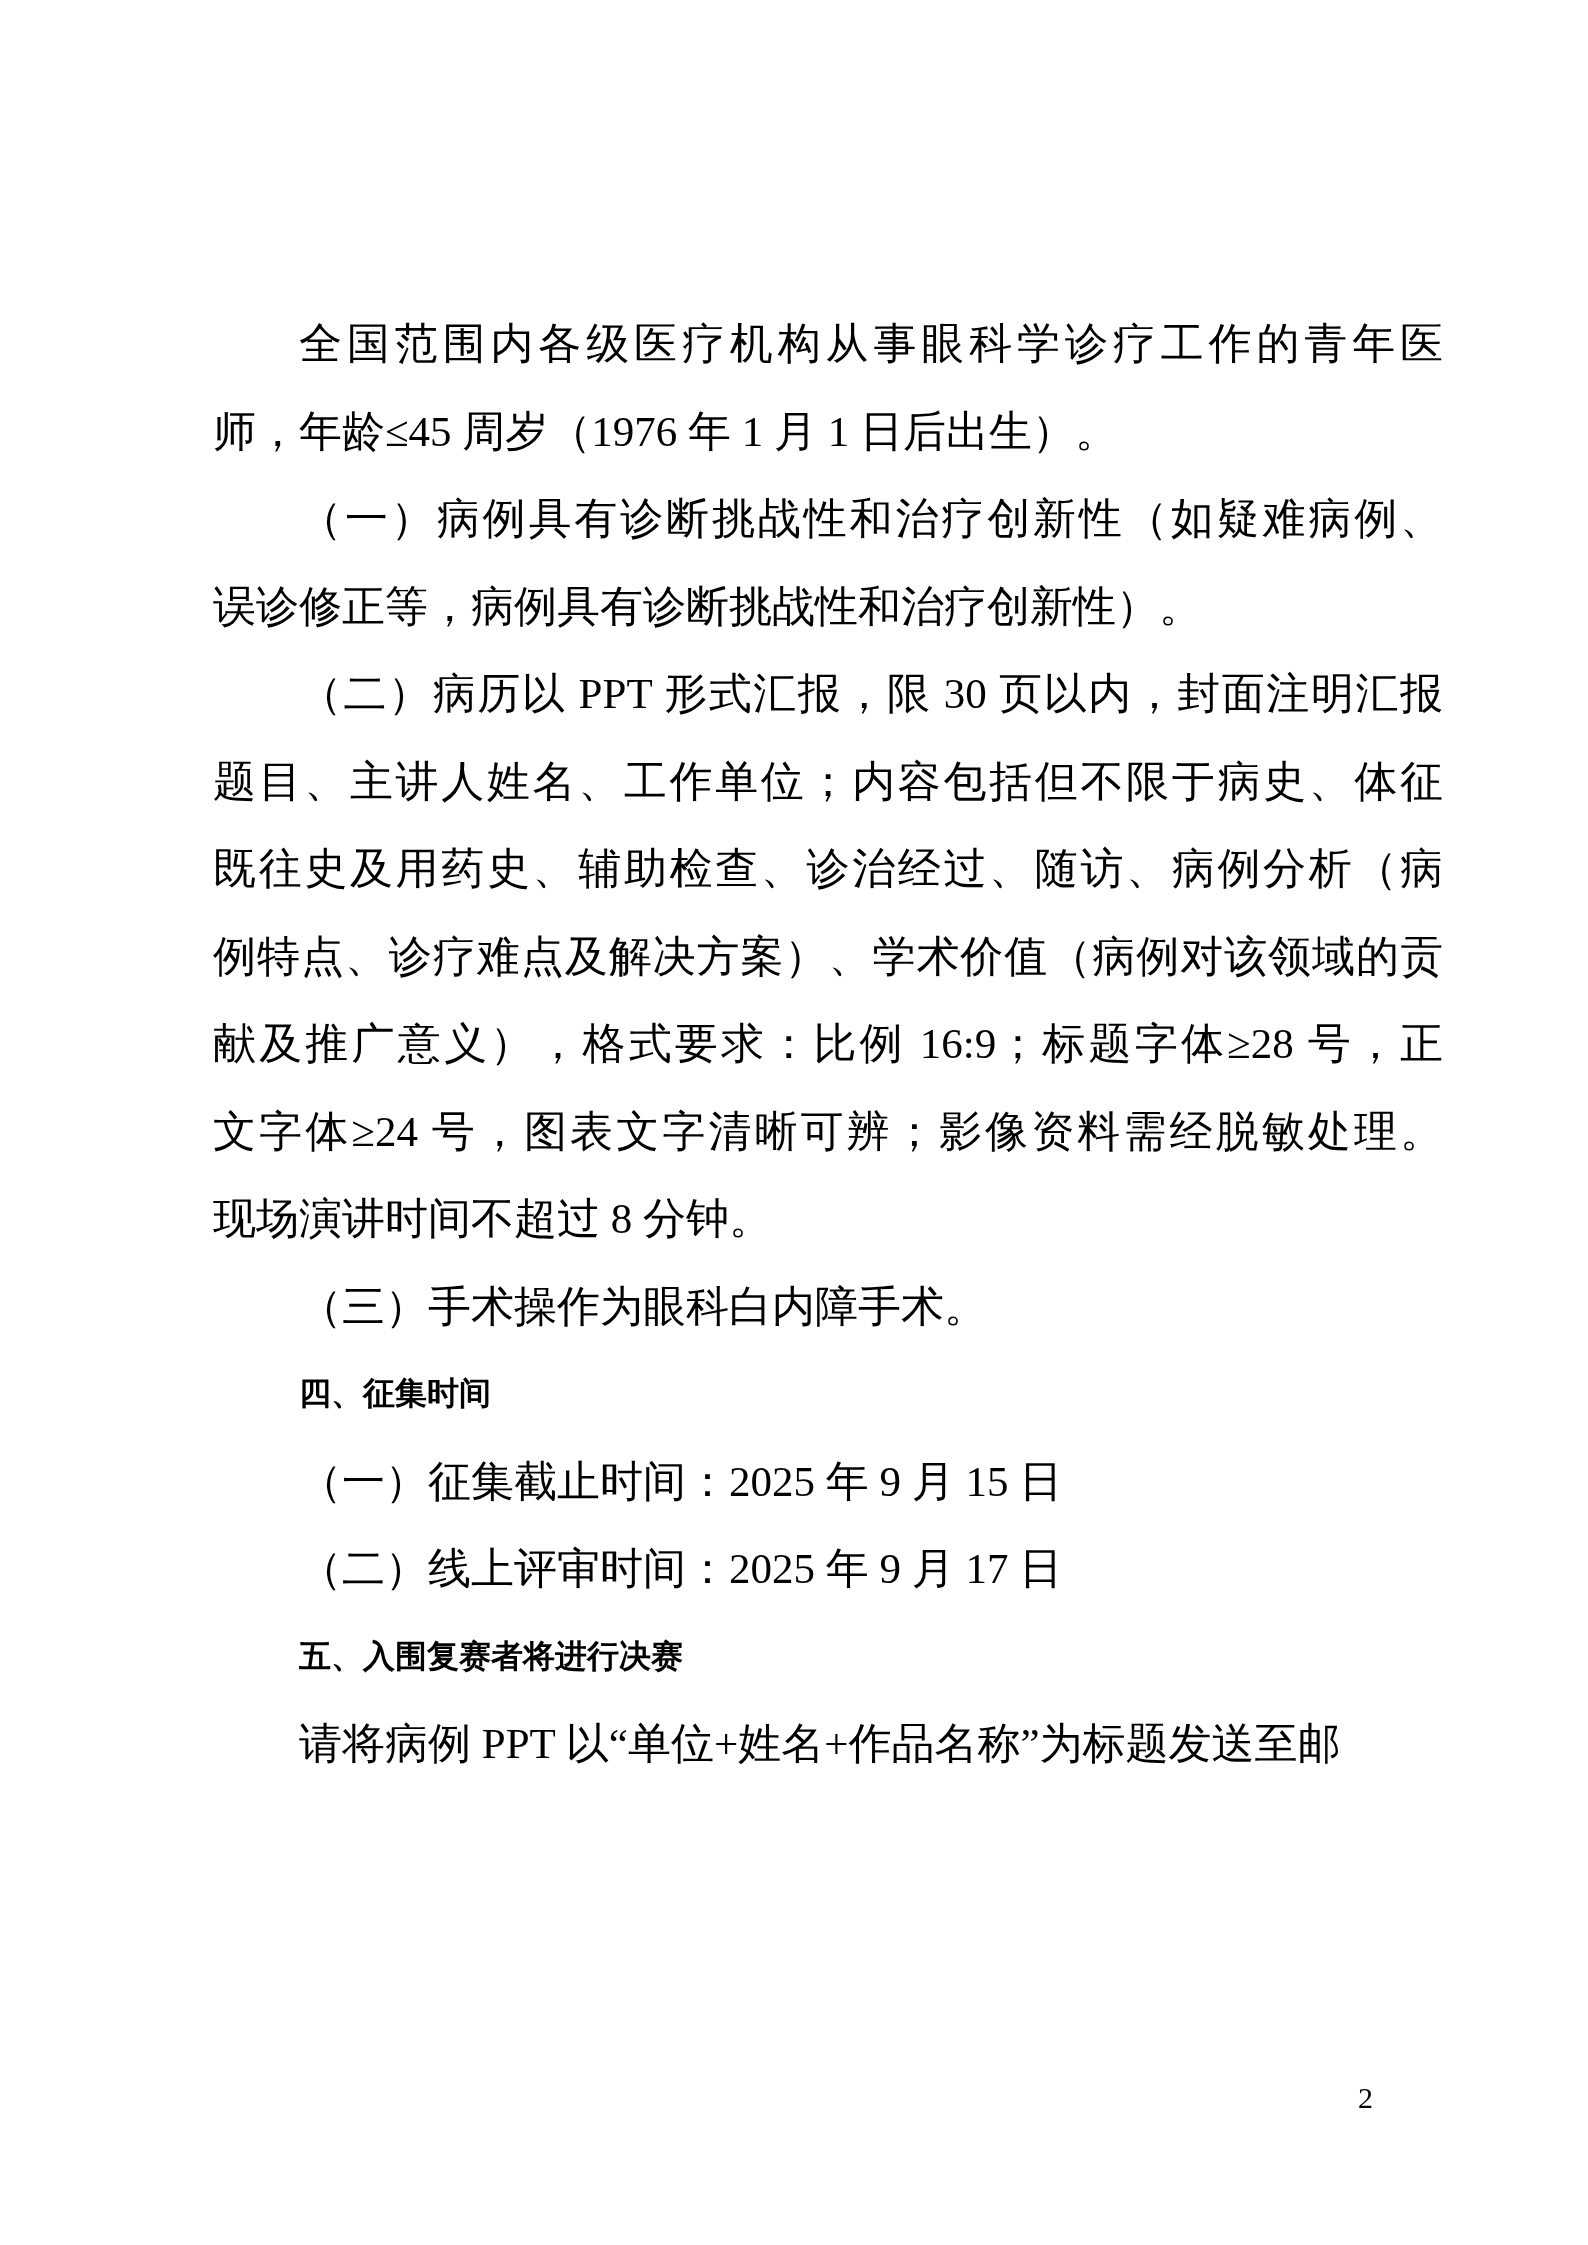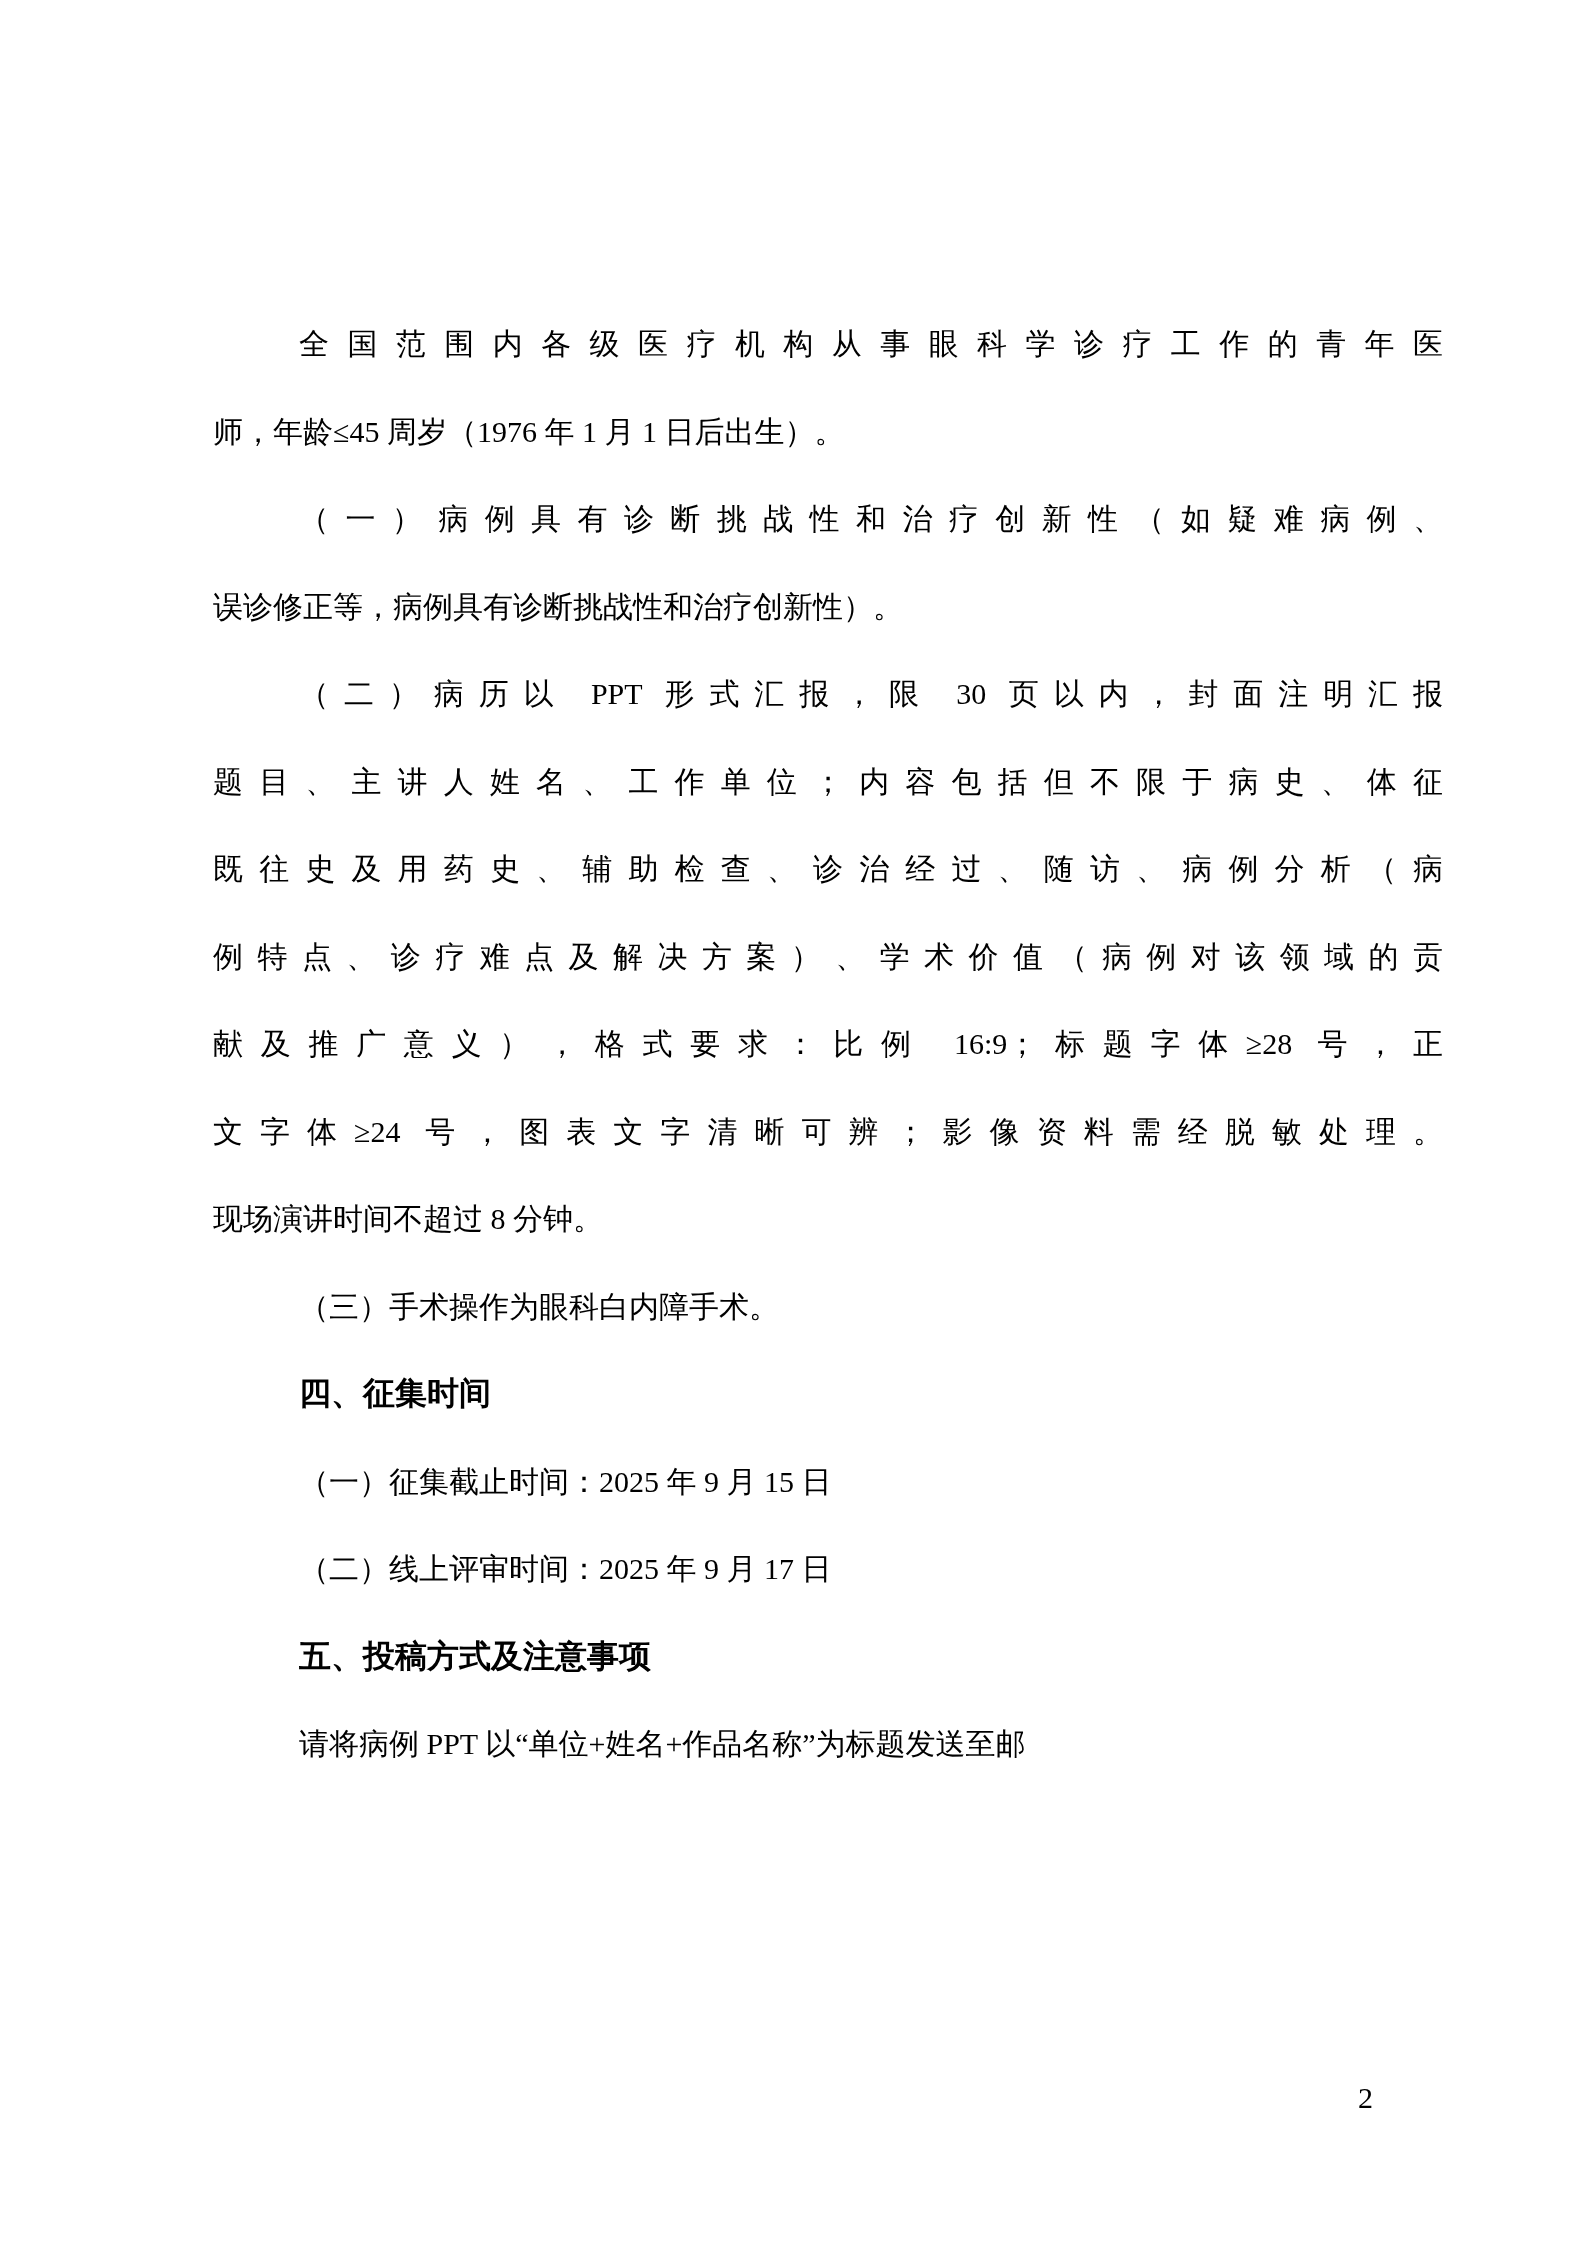--- a/index.html
+++ b/index.html
@@ -23,21 +23,21 @@
   .content {
     position: absolute;
     left: 213px;
     top: 300px;
     width: 1230px;
   }
   .line {
     display: block;
     height: 87.5px;
     line-height: 87.5px;
-    font-size: 30px;
+    font-size: 43px;
     text-align: left;
     white-space: normal;
     overflow: hidden;
     font-family: Liberation Serif, serif;
   }
   .line.indent {
     padding-left: 86px;
   }
   .line.justify {
     text-align: justify;
@@ -70,17 +70,17 @@
     <div class="line justify">题目、主讲人姓名、工作单位；内容包括但不限于病史、体征</div>
     <div class="line justify">既往史及用药史、辅助检查、诊治经过、随访、病例分析（病</div>
     <div class="line justify">例特点、诊疗难点及解决方案）、学术价值（病例对该领域的贡</div>
     <div class="line justify">献及推广意义），格式要求：比例 16:9；标题字体≥28 号，正</div>
     <div class="line justify">文字体≥24 号，图表文字清晰可辨；影像资料需经脱敏处理。</div>
     <div class="line">现场演讲时间不超过 8 分钟。</div>
     <div class="line indent">（三）手术操作为眼科白内障手术。</div>
     <div class="line indent heading">四、征集时间</div>
     <div class="line indent">（一）征集截止时间：2025 年 9 月 15 日</div>
     <div class="line indent">（二）线上评审时间：2025 年 9 月 17 日</div>
-    <div class="line indent heading">五、投稿方式及注意事项</div>
+    <div class="line indent heading">五、入围复赛者将进行决赛</div>
     <div class="line indent">请将病例 PPT 以“单位+姓名+作品名称”为标题发送至邮</div>
   </div>
   <div class="page-number">2</div>
 </div>
 
 </body></html>

